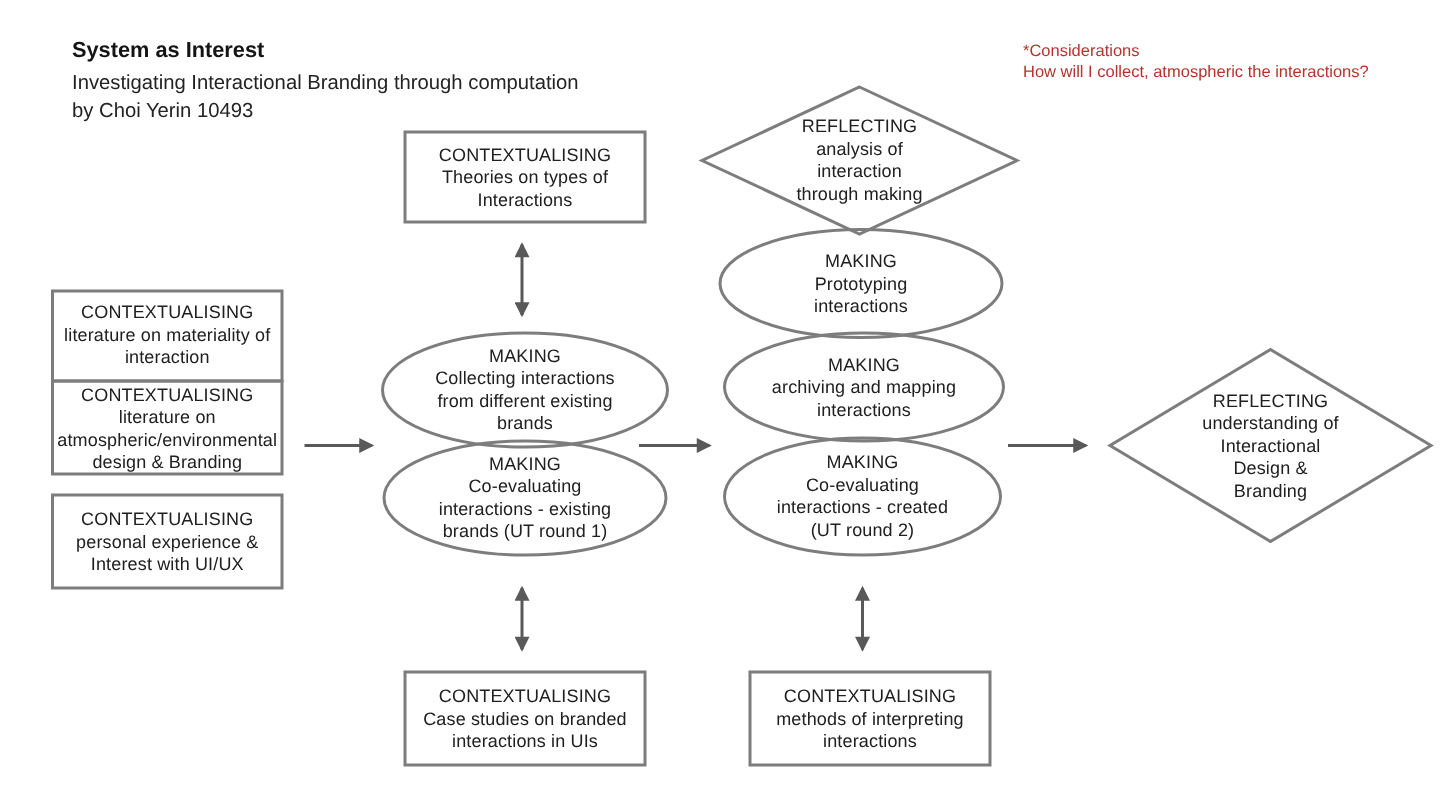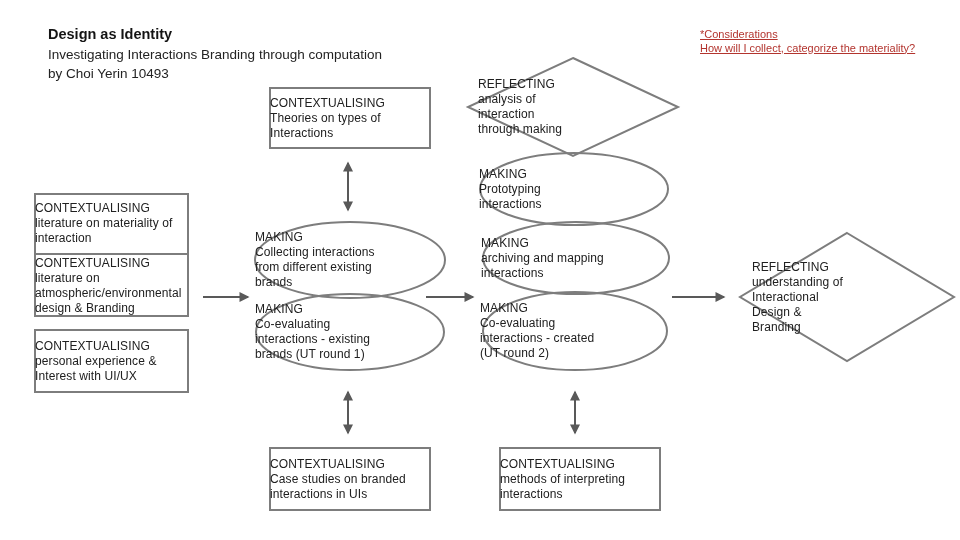--- a/index.html
+++ b/index.html
@@ -8,30 +8,31 @@
     font-family:"Liberation Sans",sans-serif;
     position:relative;overflow:hidden;
     color:#202020;
   }
   #canvas{position:absolute;left:0;top:0;width:960px;height:540px;}
   #shapes{position:absolute;left:0;top:0;width:960px;height:540px;}
 
   .node-label{
     position:absolute;
     font-size:12px;line-height:15px;
+    text-align:center;
     white-space:pre-line;
     color:#202020;
     letter-spacing:0.1px;
   }
   .header{position:absolute;left:48px;top:26px;width:420px;}
   .header .title{font-weight:bold;font-size:14.5px;margin:0 0 5px 0;color:#141414;}
   .header .sub{font-size:13.5px;margin:0 0 4px 0;color:#232323;}
   .considerations{
-    position:absolute;left:700px;top:28px;width:258px;
-    font-size:11px;line-height:13.5px;color:#b3342e;text-decoration:underline;
+    position:absolute;left:682px;top:28px;width:258px;
+    font-size:11px;line-height:13.5px;color:#b3342e;
   }
   .considerations div{margin:0;}
 </style>
 </head>
 <body>
 
 <div id="canvas">
 
   <svg id="shapes" viewBox="0 0 960 540" xmlns="http://www.w3.org/2000/svg">
     <defs>
@@ -60,28 +61,28 @@
     <line x1="203" y1="297" x2="248" y2="297" stroke="#595959" stroke-width="2" marker-end="url(#arrowTri)"></line>
     <line x1="426" y1="297" x2="473" y2="297" stroke="#595959" stroke-width="2" marker-end="url(#arrowTri)"></line>
     <line x1="672" y1="297" x2="724" y2="297" stroke="#595959" stroke-width="2" marker-end="url(#arrowTri)"></line>
 
     <line x1="348" y1="163" x2="348" y2="210" stroke="#595959" stroke-width="2" marker-start="url(#arrowTri)" marker-end="url(#arrowTri)"></line>
     <line x1="348" y1="392" x2="348" y2="433" stroke="#595959" stroke-width="2" marker-start="url(#arrowTri)" marker-end="url(#arrowTri)"></line>
     <line x1="575" y1="392" x2="575" y2="433" stroke="#595959" stroke-width="2" marker-start="url(#arrowTri)" marker-end="url(#arrowTri)"></line>
   </svg>
 
   <div class="header">
-    <div class="title">Design as Identity</div>
-    <div class="sub">Investigating Interactions Branding through computation</div>
+    <div class="title">System as Interest</div>
+    <div class="sub">Investigating Interactional Branding through computation</div>
     <div class="sub">by Choi Yerin 10493</div>
   </div>
 
   <div class="considerations">
     <div>*Considerations</div>
-    <div>How will I collect, categorize the materiality?</div>
+    <div>How will I collect, atmospheric the interactions?</div>
   </div>
 
   <div class="node-label" style="left:35px;top:201px;width:153px;">CONTEXTUALISING
 literature on materiality of
 interaction</div>
   <div class="node-label" style="left:35px;top:256px;width:153px;">CONTEXTUALISING
 literature on
 atmospheric/environmental
 design &amp; Branding</div>
   <div class="node-label" style="left:35px;top:339px;width:153px;">CONTEXTUALISING

